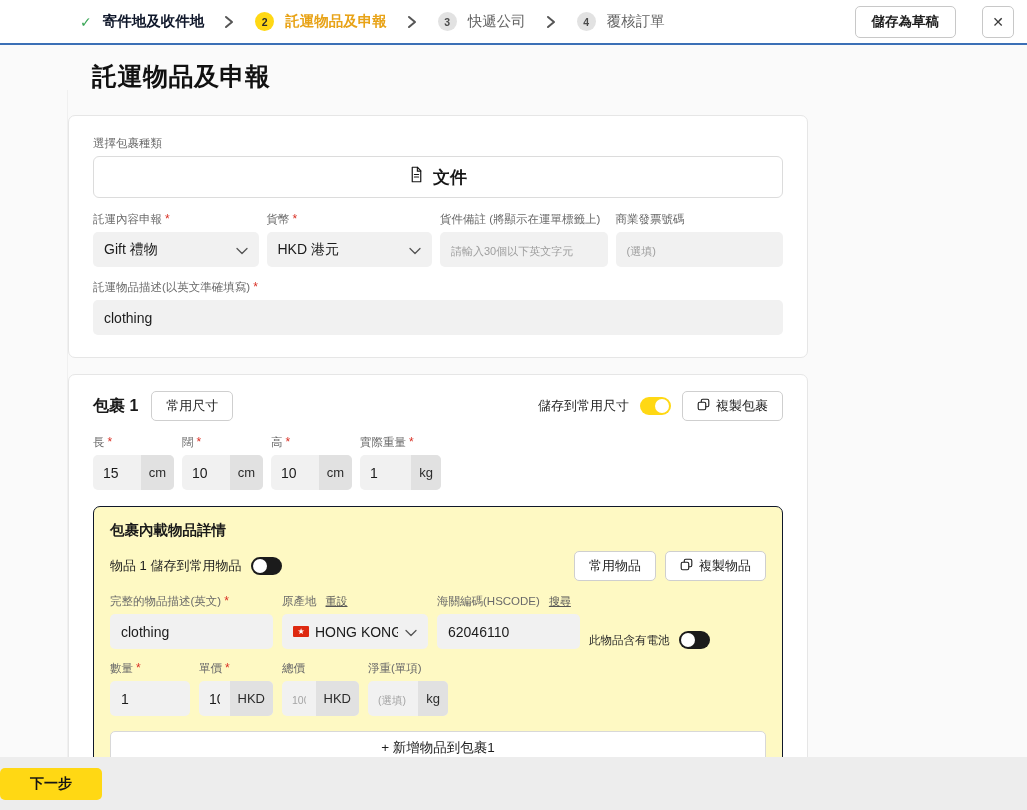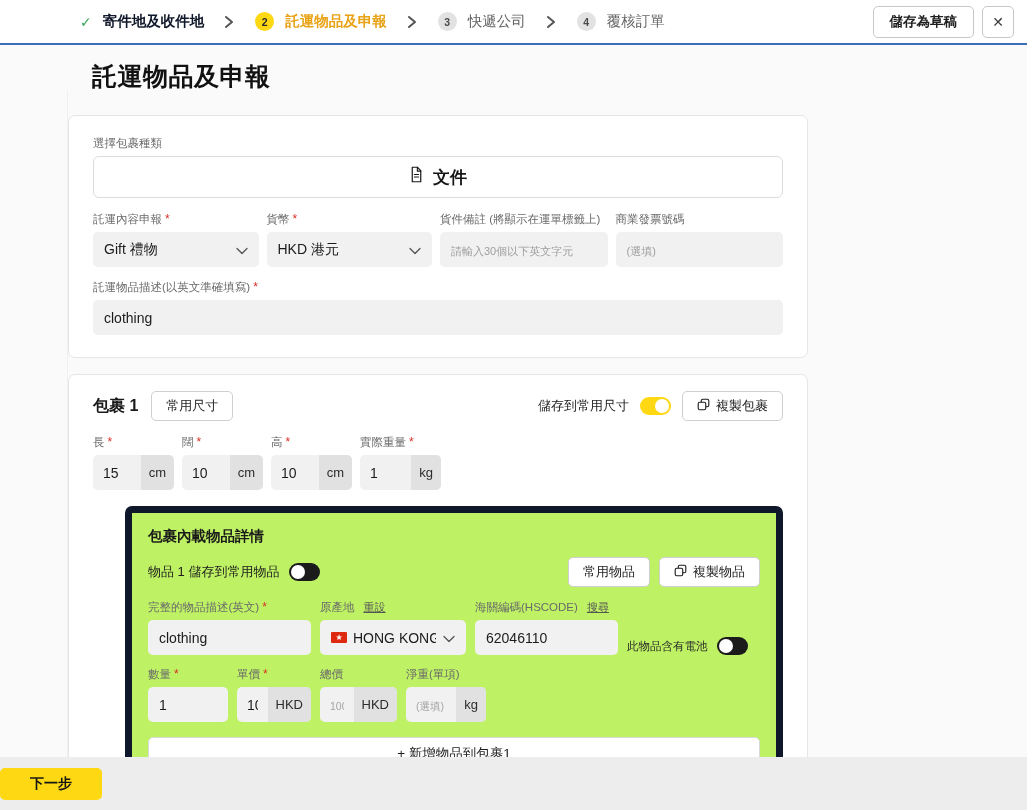--- a/index.html
+++ b/index.html
@@ -31,21 +31,21 @@
     background: #e2e2e2;
   }
   .step-num.active { background: #ffd814; color: #2b2b2b; }
   .step-label { font-size: 14.5px; font-weight: 700; color: #0f172a; white-space: nowrap; }
   .step-label.active { color: #e8a317; }
   .step-label.pending { color: #636363; font-weight: 400; }
   .chev { margin: 0 20px; color: #555; font-size: 15px; }
   .chev svg { display: block; }
   .topbar-actions {
     position: absolute; right: 13px; top: 6px;
-    display: flex; align-items: center; gap: 8px;
+    display: flex; align-items: center; gap: 26px;
   }
   .btn-draft {
     height: 32px; padding: 0 16px;
     background: #fff; border: 1px solid #c8c8c8; border-radius: 5px;
     font-size: 13.5px; font-weight: 700; color: #1e1e1e; cursor: pointer;
     font-family: inherit;
   }
   .btn-close {
     width: 32px; height: 32px;
     background: #fff; border: 1px solid #c8c8c8; border-radius: 5px;
@@ -152,22 +152,22 @@
     font-family: inherit;
   }
   .unit-inp input::placeholder { color: #a5a5a5; font-size: 10.5px; }
   .unit-tag {
     background: #e1e1e1; display: flex; align-items: center; justify-content: center;
     padding: 0 8px; font-size: 13px; color: #2c2c2c; flex: none;
   }
 
   
   .inner {
-    margin-top: 16px; border: 7px solid #0f172a; border-radius: 7px;
-    padding: 14px 16px 16px; background: #bef264; margin-left: 32px;
+    margin-top: 16px; border: 1px solid #0f172a; border-radius: 7px;
+    padding: 14px 16px 16px; background: #fef9c3;
   }
   .inner-title { font-size: 14.5px; font-weight: 700; }
   .inner-row2 { display: flex; align-items: center; margin-top: 11px; }
   .inner-row2 .lbl { font-size: 13px; color: #1d1d1d; margin-right: 10px; }
   .inner-row2-right { margin-left: auto; display: flex; gap: 9px; }
 
   .item-row { display: flex; gap: 9px; margin-top: 13px; align-items: flex-end; }
   .w-desc { width: 163px; }
   .w-origin { width: 146px; }
   .w-hs { width: 143px; }

